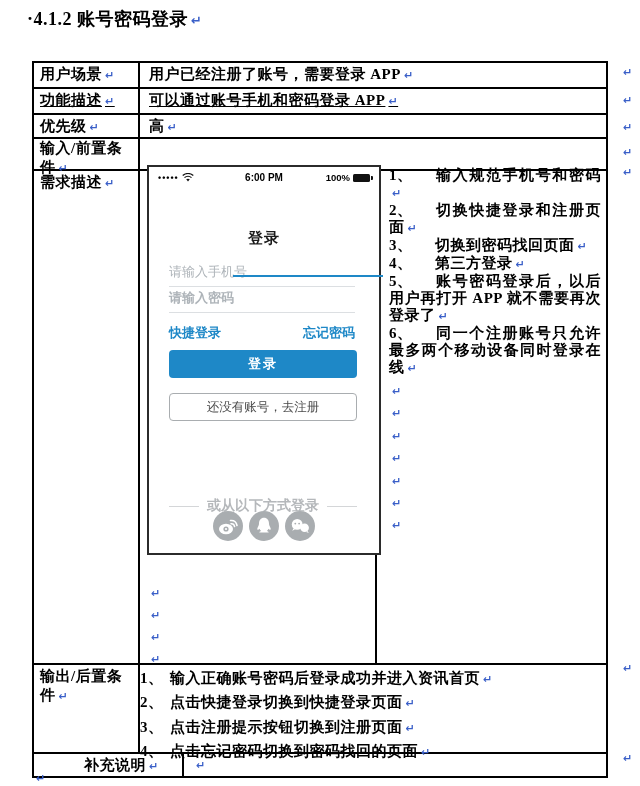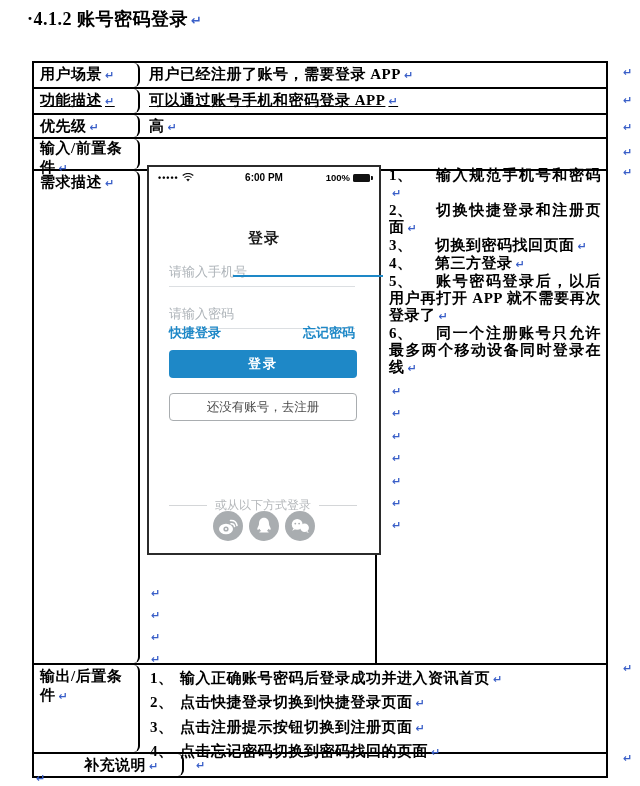--- a/index.html
+++ b/index.html
@@ -10,41 +10,41 @@
   .doc-heading { position:absolute; left:27px; top:7px; font-size:18px; font-weight:700; letter-spacing:.5px; }
   .pm { color:#3A5FC8; font-family:"DejaVu Sans",sans-serif; font-size:11px; font-weight:700; margin-left:3px; }
   .doc-heading .pm { font-size:13px; }
 
   
   .spec-table { position:absolute; left:32px; top:61px; width:576px; box-sizing:border-box;
                 border:2px solid #000; background:#fff; }
   .t-row { display:flex; border-bottom:2px solid #000; box-sizing:border-box; }
   .t-row:last-child { border-bottom:none; }
   .cell-label { width:106px; border-right:2px solid #000; box-sizing:border-box;
-                padding:2px 2px 0 6px; font-size:15px; font-weight:600; letter-spacing:.5px;border-radius:6px; }
+                padding:2px 2px 0 6px; font-size:15px; font-weight:600; letter-spacing:.5px; }
   .cell-value { flex:1; padding:2px 14px 0 9px; font-size:15px; font-weight:600; letter-spacing:.5px; }
   .h-r1 { height:26px; } .h-r2 { height:26px;text-decoration:underline; } .h-r3 { height:24px; } .h-r4 { height:32px; }
   .h-r4 .cell-label, .h-r4 .cell-value { padding-top:0; }
   .h-req { height:494px; } .h-out { height:89px; } .h-sup { height:22px;margin-left:44px; }
   .cell-mid { width:237px; border-right:2px solid #000; box-sizing:border-box; position:relative; }
   .cell-right { flex:1; position:relative; }
 
   
   .req-list { position:absolute; left:356px; top:3px; width:212px; font-size:15px; font-weight:600;
               letter-spacing:.5px; text-align:justify; word-break:break-all; }
   .req-item { margin:0; line-height:17px; }
   .req-num { display:inline-block; width:46px; }
   .pm-line { height:22.4px; }
 
   
   .mid-tail-marks { position:absolute; left:8px; top:412px; }
   .mid-tail-marks .pm-line { height:22px; }
 
   
-  .out-list { padding:2px 0 0 10px; }
+  .out-list { padding:2px 0 0 0; }
   .out-item { margin:0; line-height:22.4px; font-size:15px; font-weight:600; letter-spacing:.5px; }
   .out-num { display:inline-block; width:30px; }
 
   
   .eor { position:absolute; left:620px; }
 
   
   .phone { position:absolute; left:147px; top:165px; width:234px; height:390px; box-sizing:border-box;
            border:2px solid #2b2b2b; background:#fff;
            font-family:"Liberation Sans","DejaVu Sans",sans-serif; }
@@ -57,35 +57,35 @@
   .battery { position:relative; width:17px; height:8px; background:#111; border-radius:1.5px; }
   .battery::after { content:""; position:absolute; right:-3px; top:2px; width:2px; height:4px; background:#111; border-radius:0 1px 1px 0; }
 
   .screen-title { position:absolute; top:62px; left:0; right:0; text-align:center;
                   font-size:15px; font-weight:700; color:#1b1b1b; letter-spacing:1px; }
 
   .ph-input { position:absolute; left:20px; width:186px; height:24px; box-sizing:content-box;
               border-bottom:1.5px solid #dcdfe2; display:flex; align-items:flex-end;
               font-size:13px; color:#AEB4B9; padding-bottom:5px; }
   .input-phone { top:90px; }
-  .input-pass  { top:132px; }
+  .input-pass  { top:116px;font-weight:bold; }
 
   .links-row { position:absolute; top:157px; left:20px; width:186px; display:flex; justify-content:space-between;
                font-size:13px; font-weight:700; color:#1E88C7;gap:28px; }
 
   .btn-login { position:absolute; top:183px; left:20px; width:188px; height:28px; background:#1E88C7;
                border-radius:4px; color:#fff; font-size:13px; font-weight:700;
                display:flex; align-items:center; justify-content:center; letter-spacing:2px; }
   .btn-register { position:absolute; top:226px; left:20px; width:186px; height:26px; background:#fff;
                   border:1px solid #A9ADB0; border-radius:4px; color:#4a4a4a; font-size:12.5px;
                   display:flex; align-items:center; justify-content:center; }
 
   .divider-row { position:absolute; top:330px; left:20px; width:188px; display:flex; align-items:center; }
   .divider-row .dline { flex:1; height:1px; background:#d4d6d8; }
-  .divider-row .dtext { padding:0 8px; font-size:12px; color:#b5b8bb; white-space:nowrap; }
+  .divider-row .dtext { padding:0 8px; font-size:14px; color:#b5b8bb; white-space:nowrap;font-weight:bold; }
 
   .social-row { position:absolute; top:344px; left:0; right:0; display:flex; justify-content:center; gap:6px; }
   .social-row svg { display:block; }
 
   
   .callout-line { position:absolute; left:233px; top:275px; width:150px; height:2px; background:#1E88C7; }
 
   .below-table-mark { position:absolute; left:33px; top:772px; }
 </style>
 </head>

